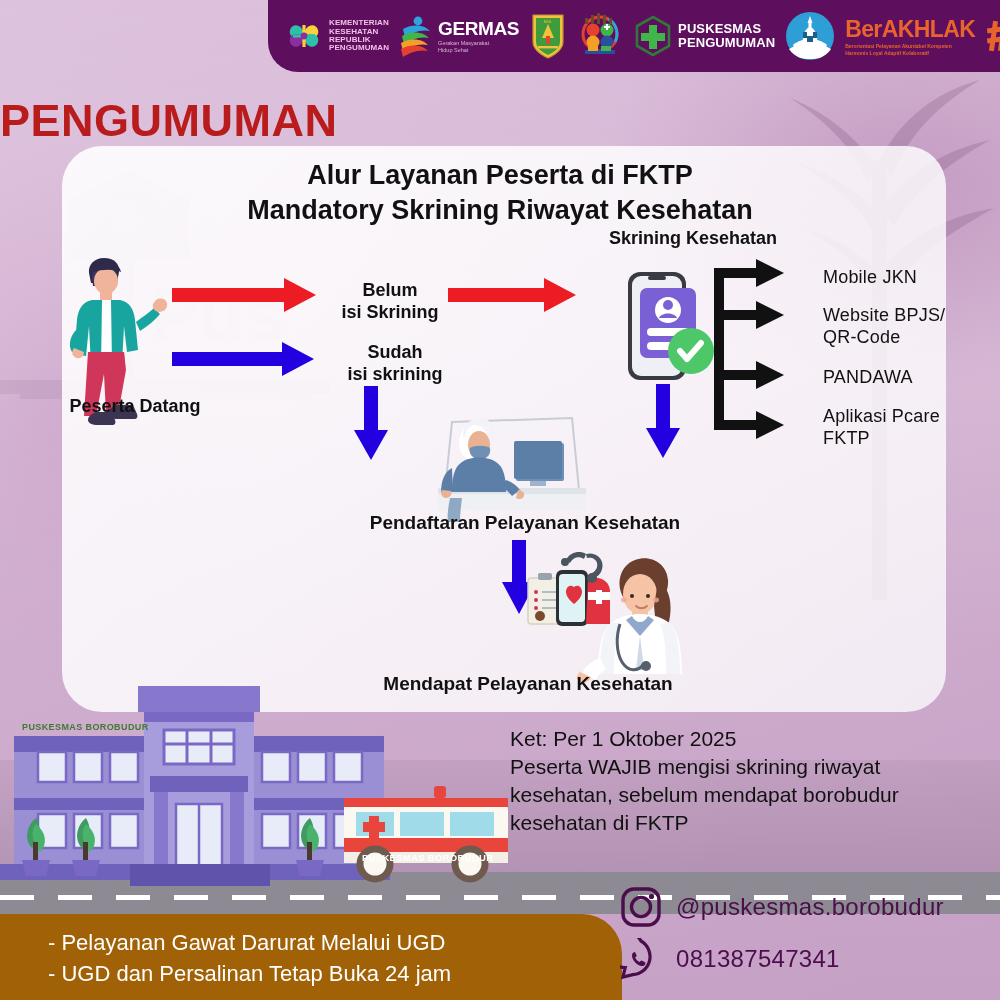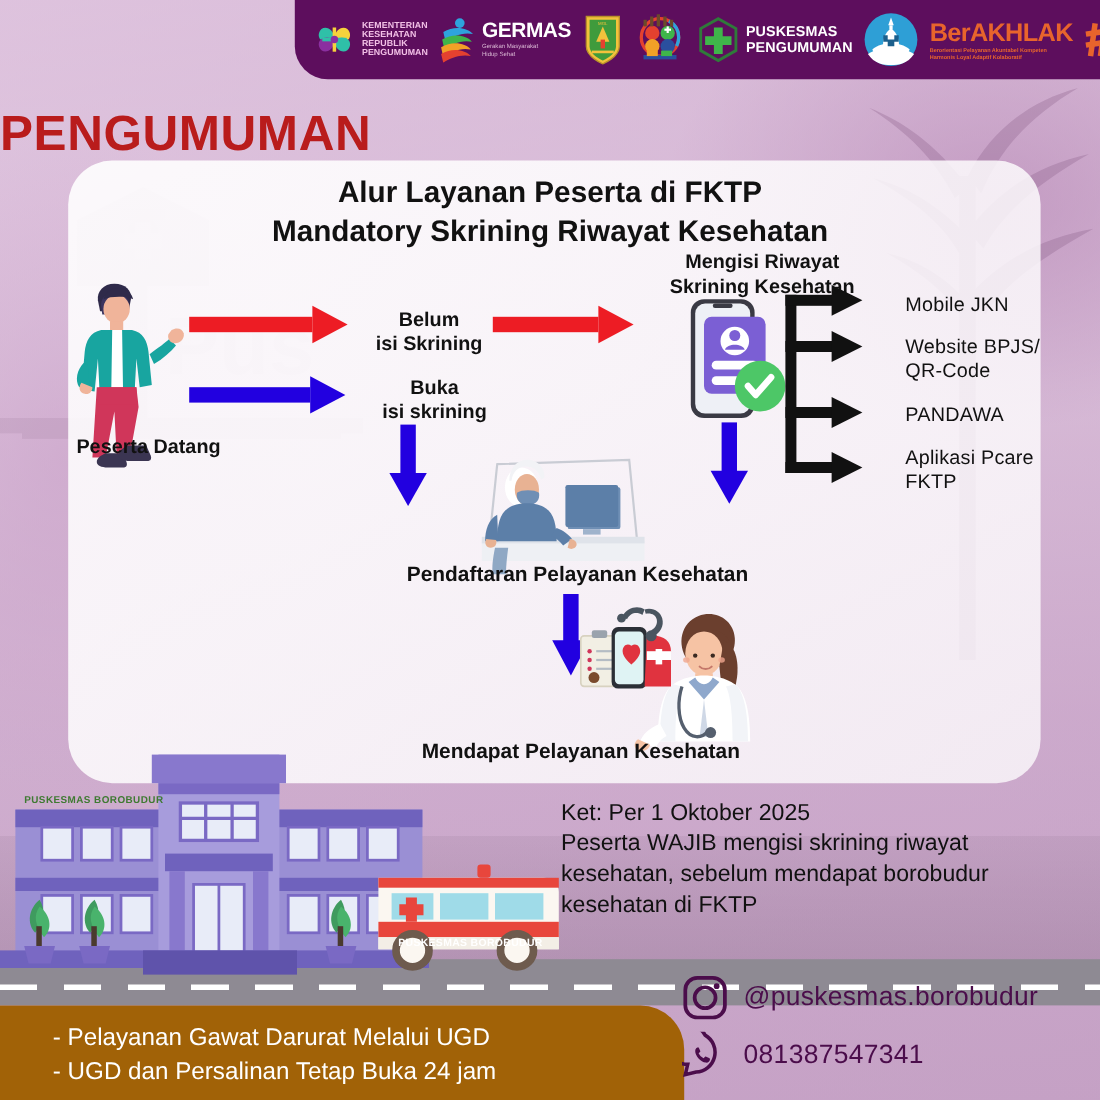--- a/index.html
+++ b/index.html
@@ -407,35 +407,34 @@
     <path d="M588 592 h22 v8 h-22z" fill="#ffffff"></path>
     <path d="M596 590 h6 v14 h-6z" fill="#ffffff"></path>
     <path d="M566 560 c4 -8 14 -10 20 -6 l-2 5 c-5 -3 -11 -2 -14 4z" fill="#4a5560"></path>
     <circle cx="565" cy="562" r="4" fill="#4a5560"></circle>
     <path d="M586 554 c8 -2 14 2 16 8 c2 7 -2 14 -8 16 l-2 -5 c4 -2 6 -6 5 -10 c-1 -4 -5 -6 -10 -5z" fill="#4a5560"></path>
     <circle cx="592" cy="578" r="5" fill="#4a5560"></circle>
   </g>
 </svg>
 
 <div class="lbl" id="lbl-mengisi">
-  <div>Mengisi Riwayat</div>
   <div>Skrining Kesehatan</div>
 </div>
 
 <div class="lbl" id="lbl-peserta-datang">
   <div>Peserta Datang</div>
 </div>
 
 <div class="lbl" id="lbl-belum">
   <div>Belum</div>
   <div>isi Skrining</div>
 </div>
 
 <div class="lbl" id="lbl-sudah">
-  <div>Buka</div>
+  <div>Sudah</div>
   <div>isi skrining</div>
 </div>
 
 <div class="lbl" id="lbl-pendaftaran">Pendaftaran Pelayanan Kesehatan</div>
 <div class="lbl" id="lbl-mendapat">Mendapat Pelayanan Kesehatan</div>
 
 <div class="applbl" id="app-0">Mobile JKN</div>
 <div class="applbl" id="app-1">
   <div>Website BPJS/</div>
   <div>QR-Code</div>

